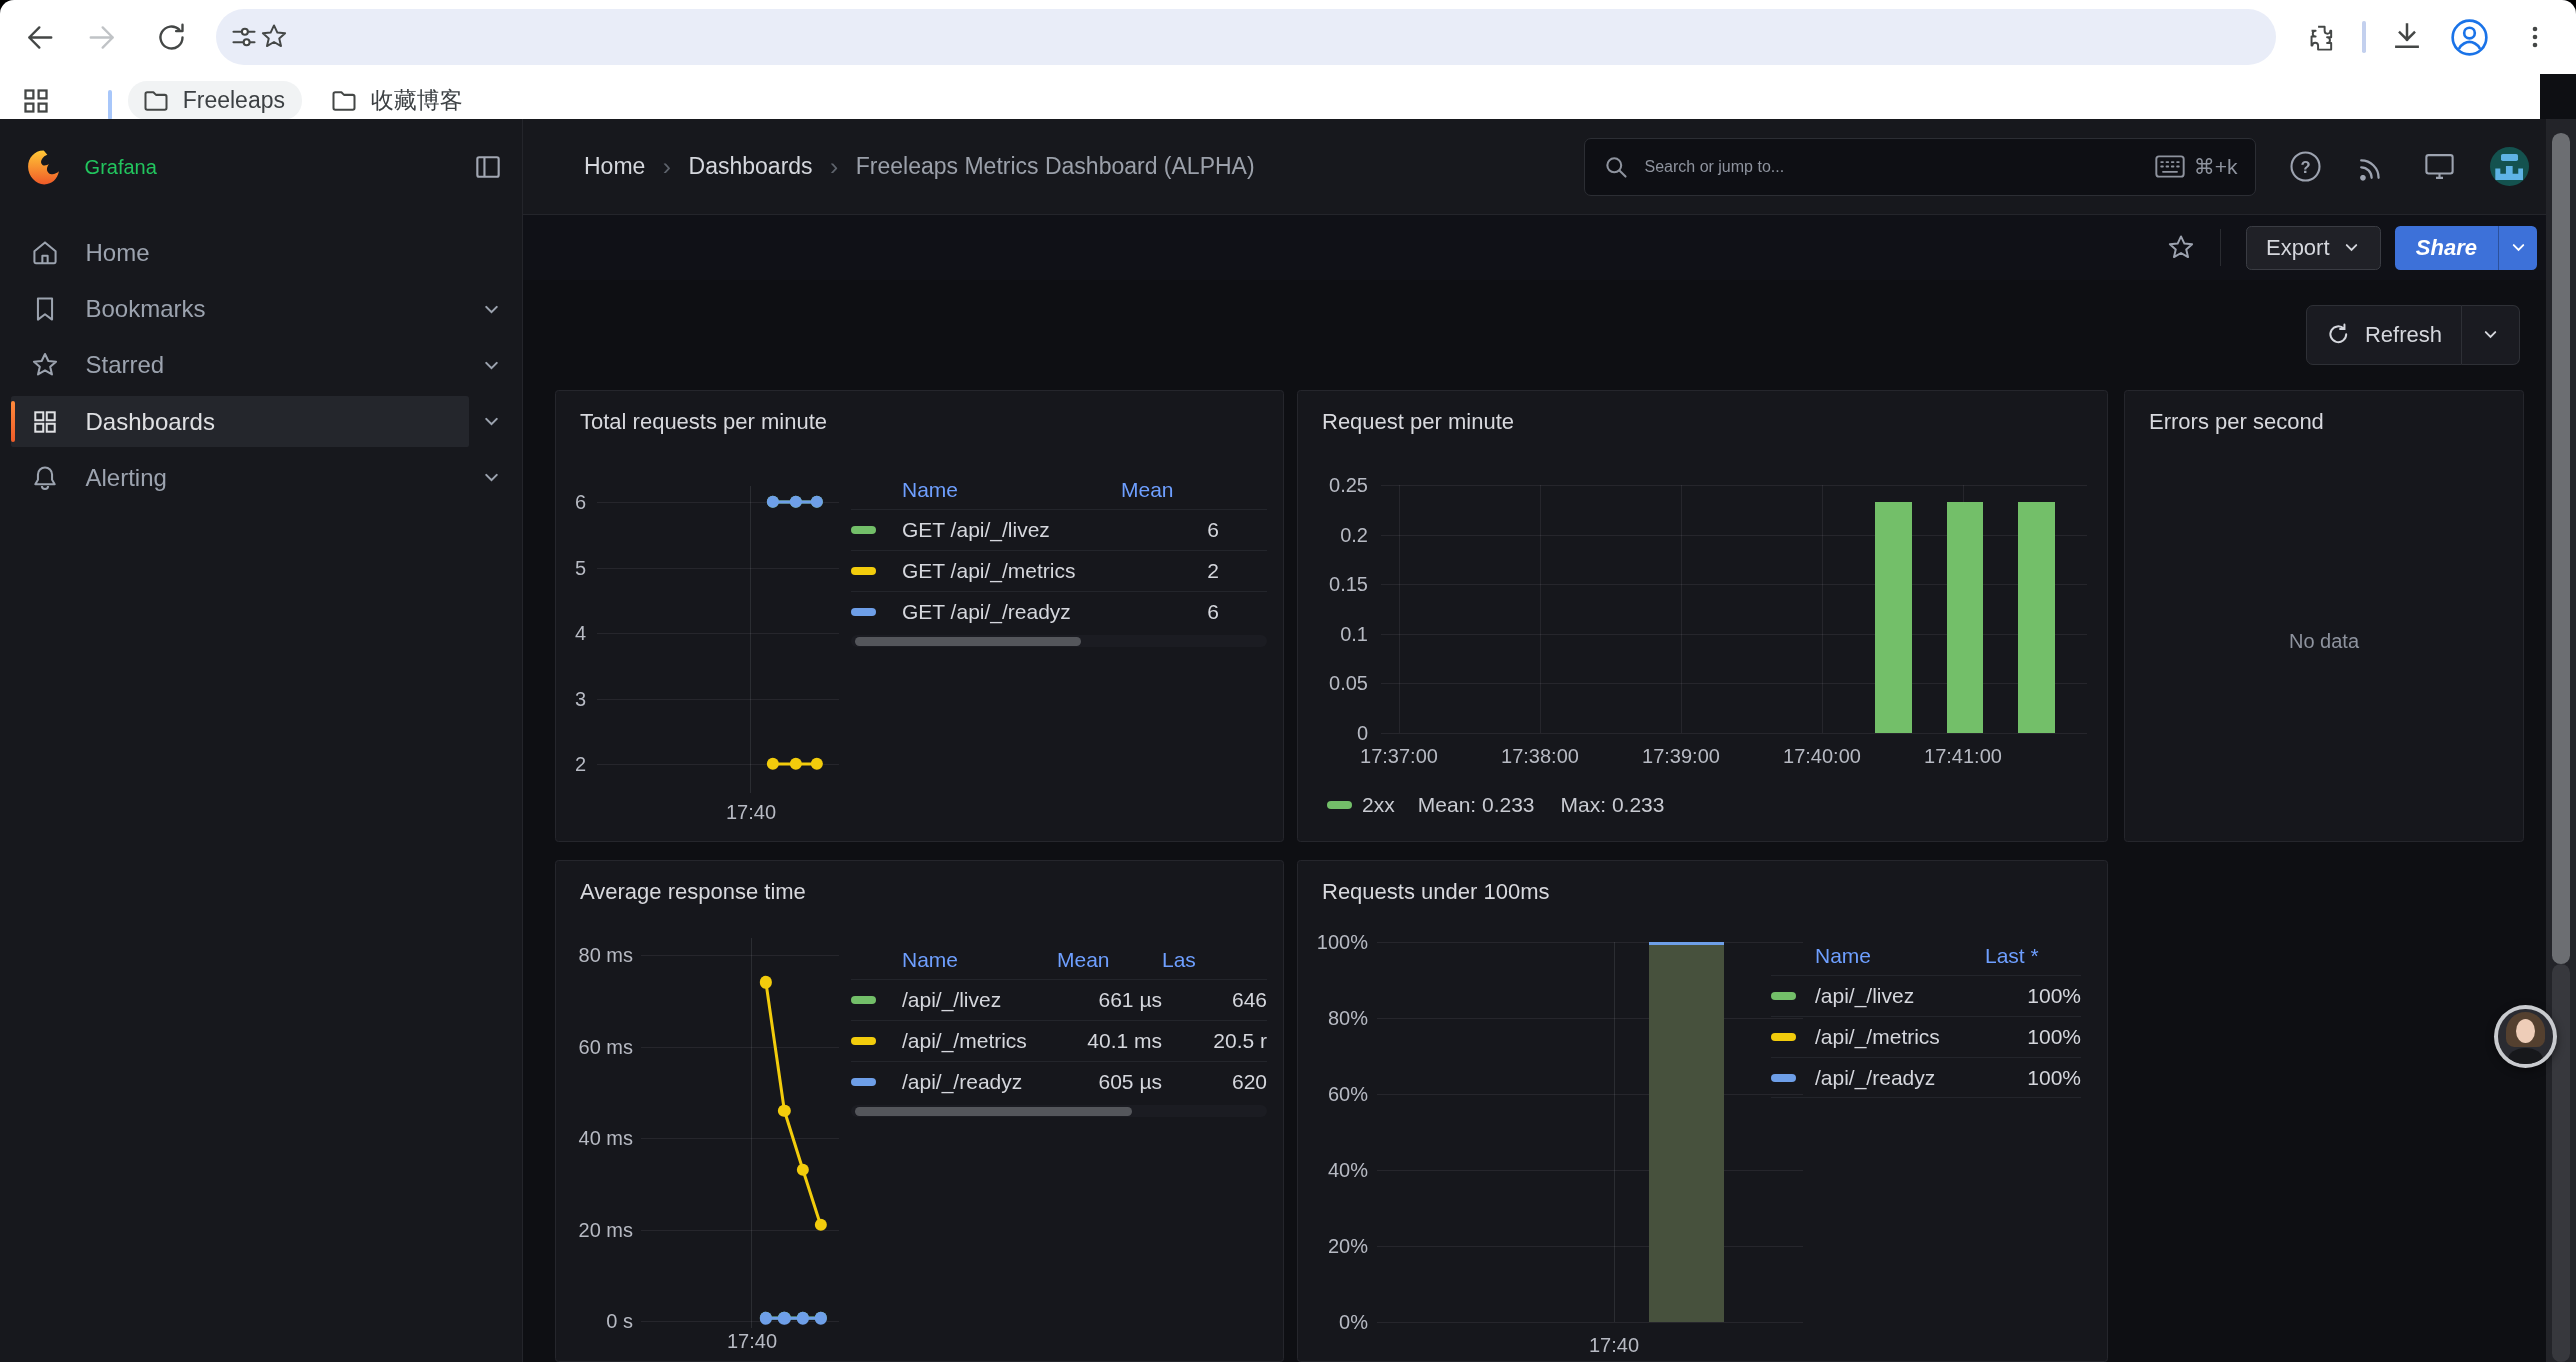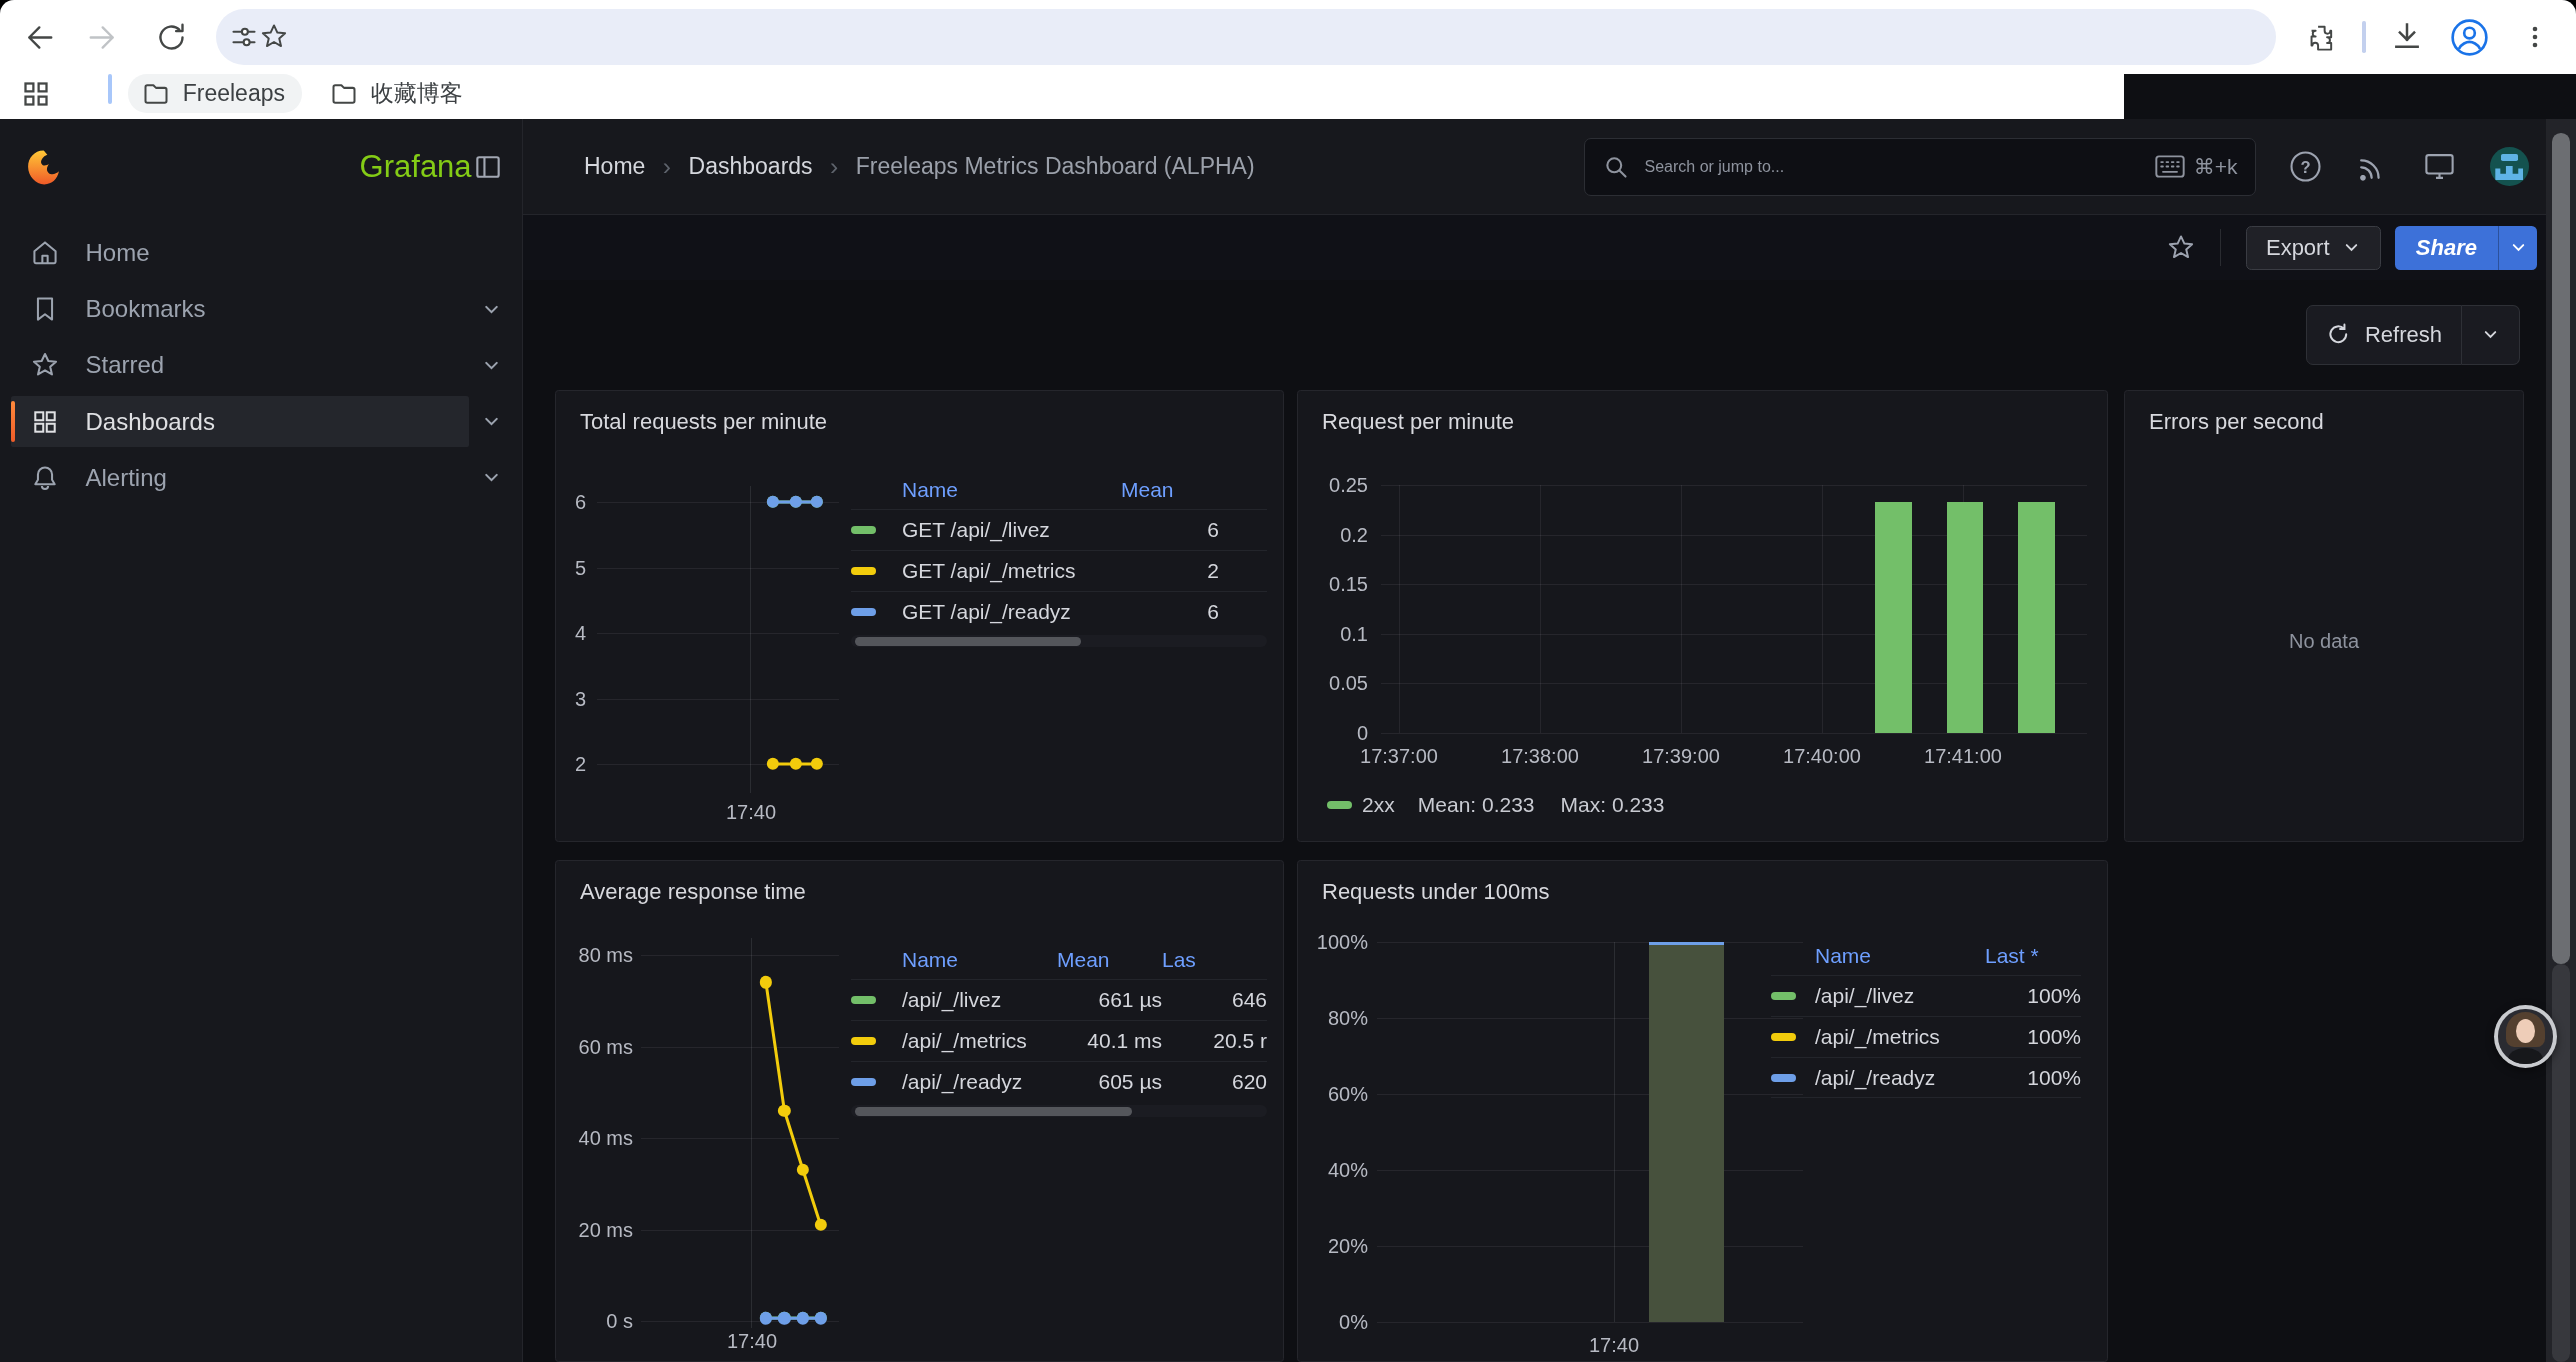--- a/index.html
+++ b/index.html
@@ -6,30 +6,30 @@
   *{box-sizing:border-box;font-family:"Liberation Sans","DejaVu Sans",sans-serif;}
   .screen{position:relative;width:2576px;height:1363px;overflow:hidden;border-radius:14px 14px 0 0;background:#0E0F13;}
   .abs{position:absolute;}
   svg{display:block;}
 
   
   .toolbar{position:absolute;left:0;top:0;width:2576px;height:74px;background:#fff;display:flex;align-items:center;}
   .tb-btn{width:39px;height:39px;display:flex;align-items:center;justify-content:center;border-radius:50%;flex:0 0 auto;}
   .urlpill{position:absolute;left:216px;top:8.8px;width:2060px;height:56px;background:#E9EDF8;border-radius:28px;display:flex;align-items:center;padding:0 16px 0 14px;}
   .urltxt{font-size:24px;color:#202124;white-space:nowrap;overflow:hidden;flex:1;margin-left:12.3px;letter-spacing:0.2px;}
-  .bkbar{position:absolute;left:0;top:74px;width:2124px;height:46px;background:#fff;display:flex;align-items:flex-start;}
+  .bkbar{position:absolute;left:0;top:74px;width:2540px;height:46px;background:#fff;display:flex;align-items:flex-end;}
   .bk-item{display:flex;align-items:center;height:39px;border-radius:19px;padding:0 17.5px 0 14px;}
   .bk-label{font-size:23px;color:#3C4043;margin-left:12.3px;white-space:nowrap;}
   .bk-sep{width:4.4px;height:30px;background:#A8C7FA;border-radius:2.6px;margin:0 16px 0 53px;}
 
   
   .app{position:absolute;left:0;top:119px;width:2576px;height:1243px;background:#0E0F13;}
   .sidebar{position:absolute;left:0;top:0;width:523px;height:1243px;background:#17181D;border-right:0.9px solid #24252B;}
   .side-head{height:96px;display:flex;align-items:center;padding:0 18.4px 0 24.6px;}
-  .g-name{font-size:31px;color:#84cc16;margin-left:23px;flex:1;text-align:right;}
+  .g-name{font-size:20px;color:#22c55e;margin-left:23px;flex:1;}
   .nav{padding-top:12.3px;}
   .nav-item{position:relative;display:flex;align-items:center;height:51px;margin:0 53px 5.3px 10.5px;padding-left:19px;border-radius:2.6px;color:#9CA3AF;}
   .nav-item.active{background:#24262C;color:#DFE0E3;}
   .nav-item.active::before{content:"";position:absolute;left:0;top:5.3px;bottom:5.3px;width:4.4px;border-radius:2.6px;background:linear-gradient(180deg,#FF8A3C,#EF5B28);}
   .nav-label{font-size:24px;margin-left:26px;}
   .nav-chev{position:absolute;right:-33px;color:#9CA3AF;}
 
   .main{position:absolute;left:523px;top:0;width:2053px;height:1243px;}
   .topnav{position:absolute;left:0;top:0;width:2053px;height:96px;background:#17181D;border-bottom:0.9px solid #24252B;display:flex;align-items:center;padding:0 47px 0 61px;}
   .crumbs{display:flex;align-items:center;gap:17.5px;flex:1;}

